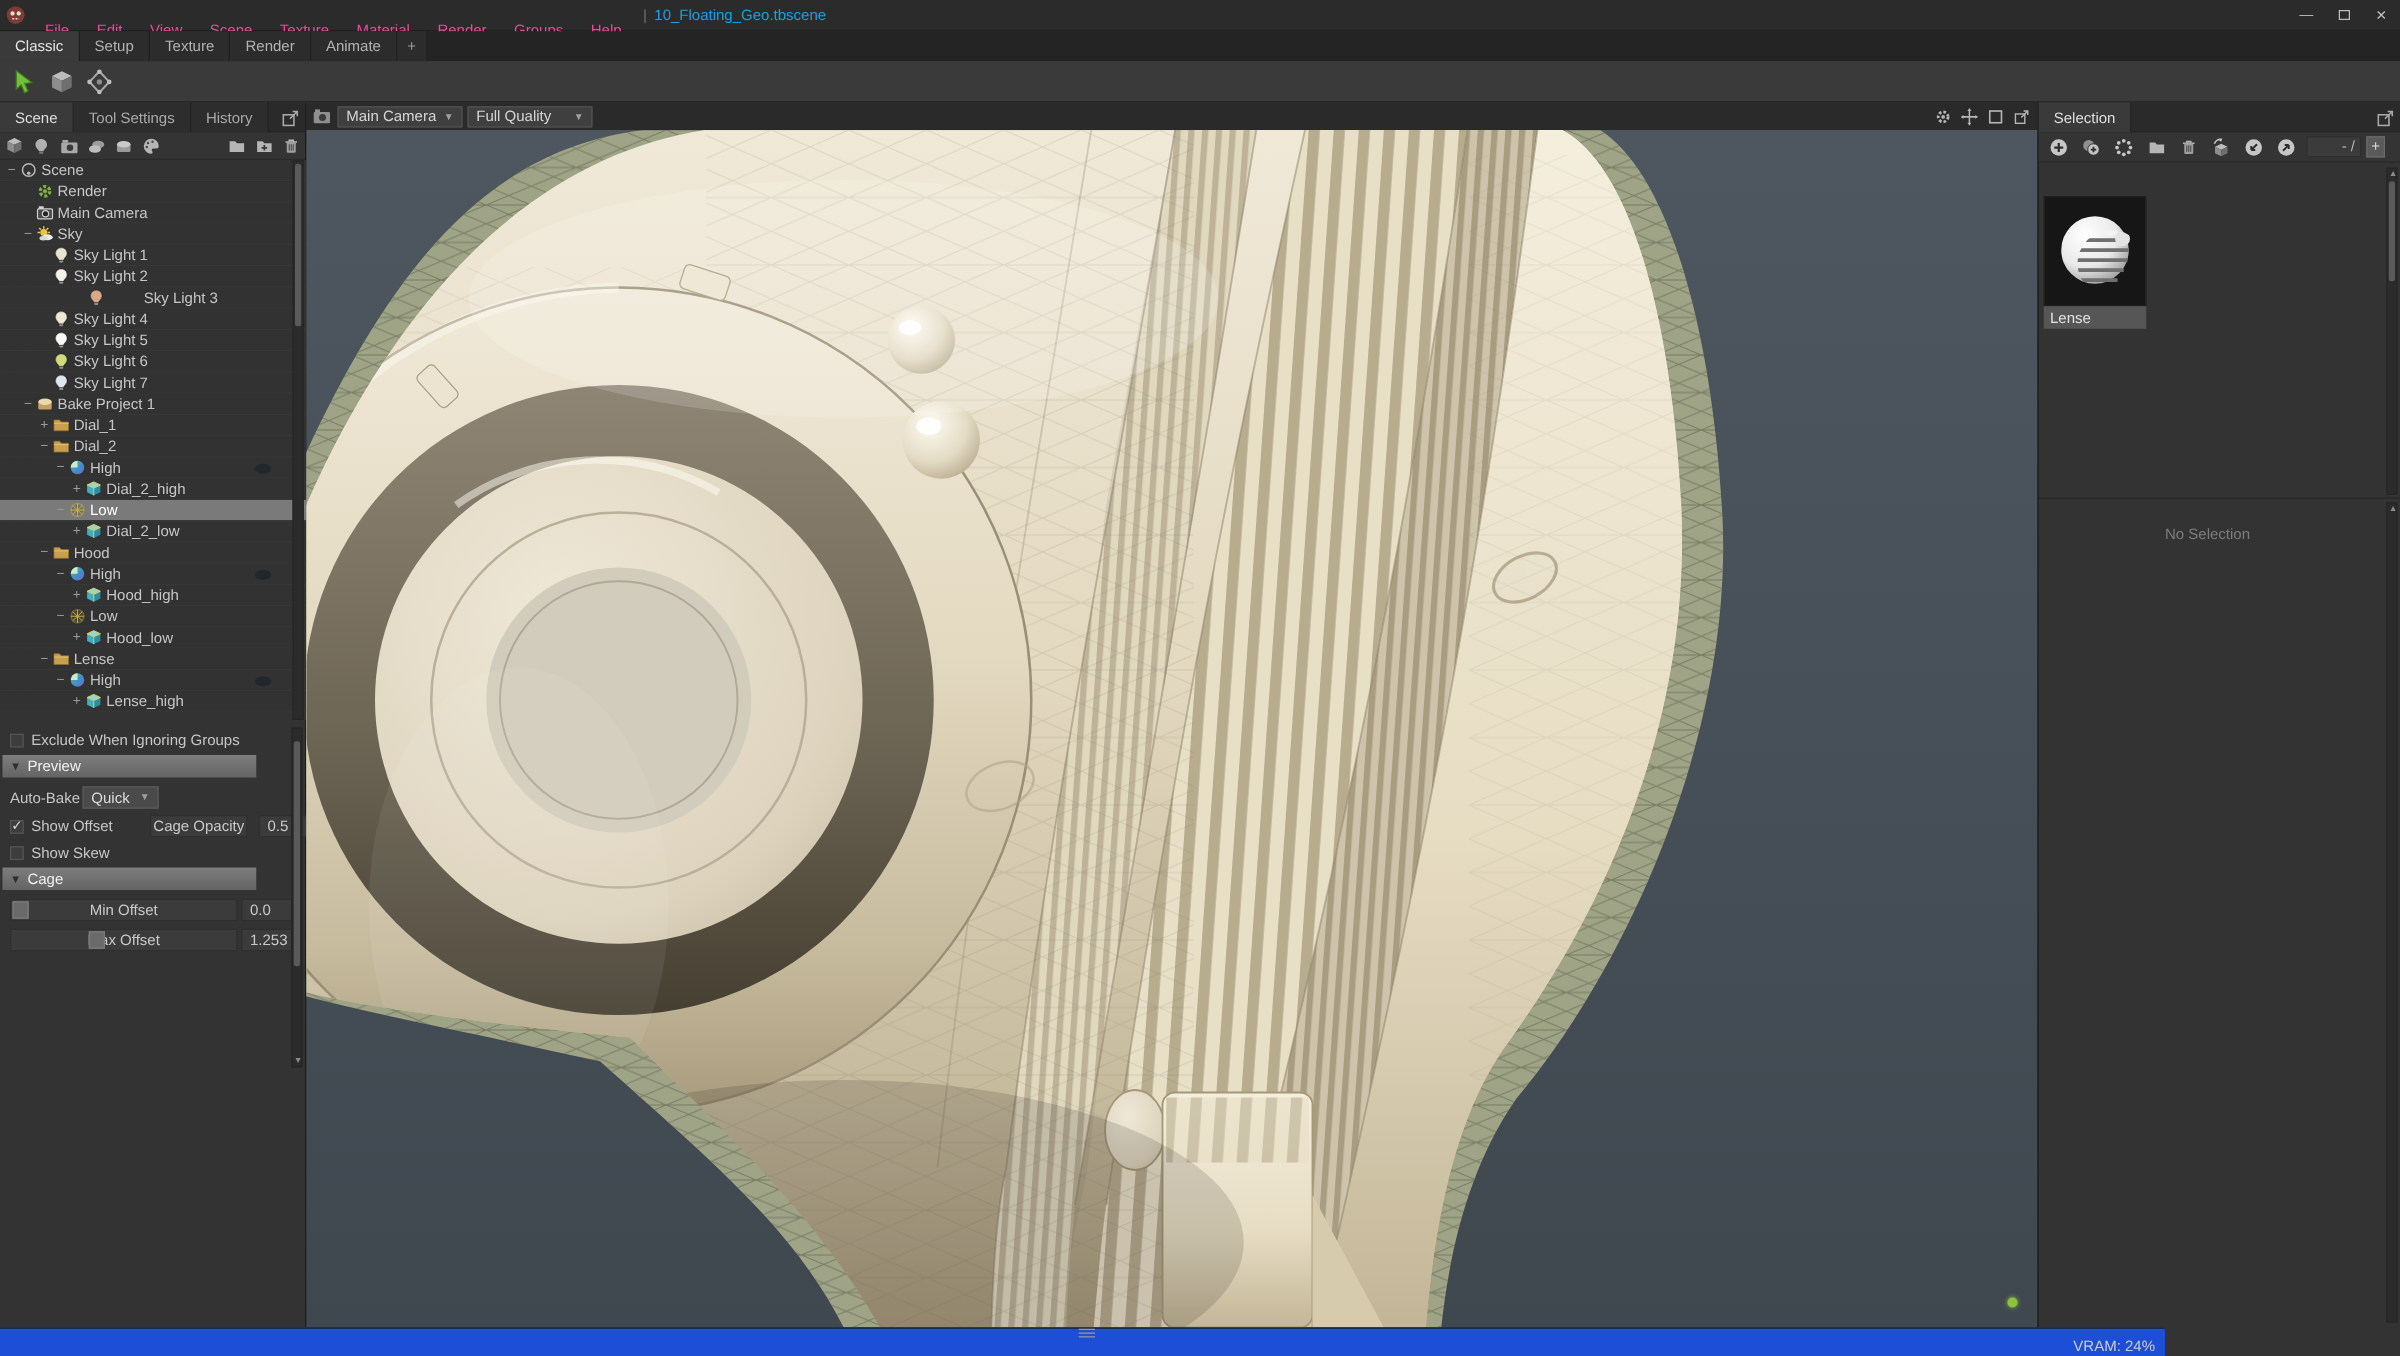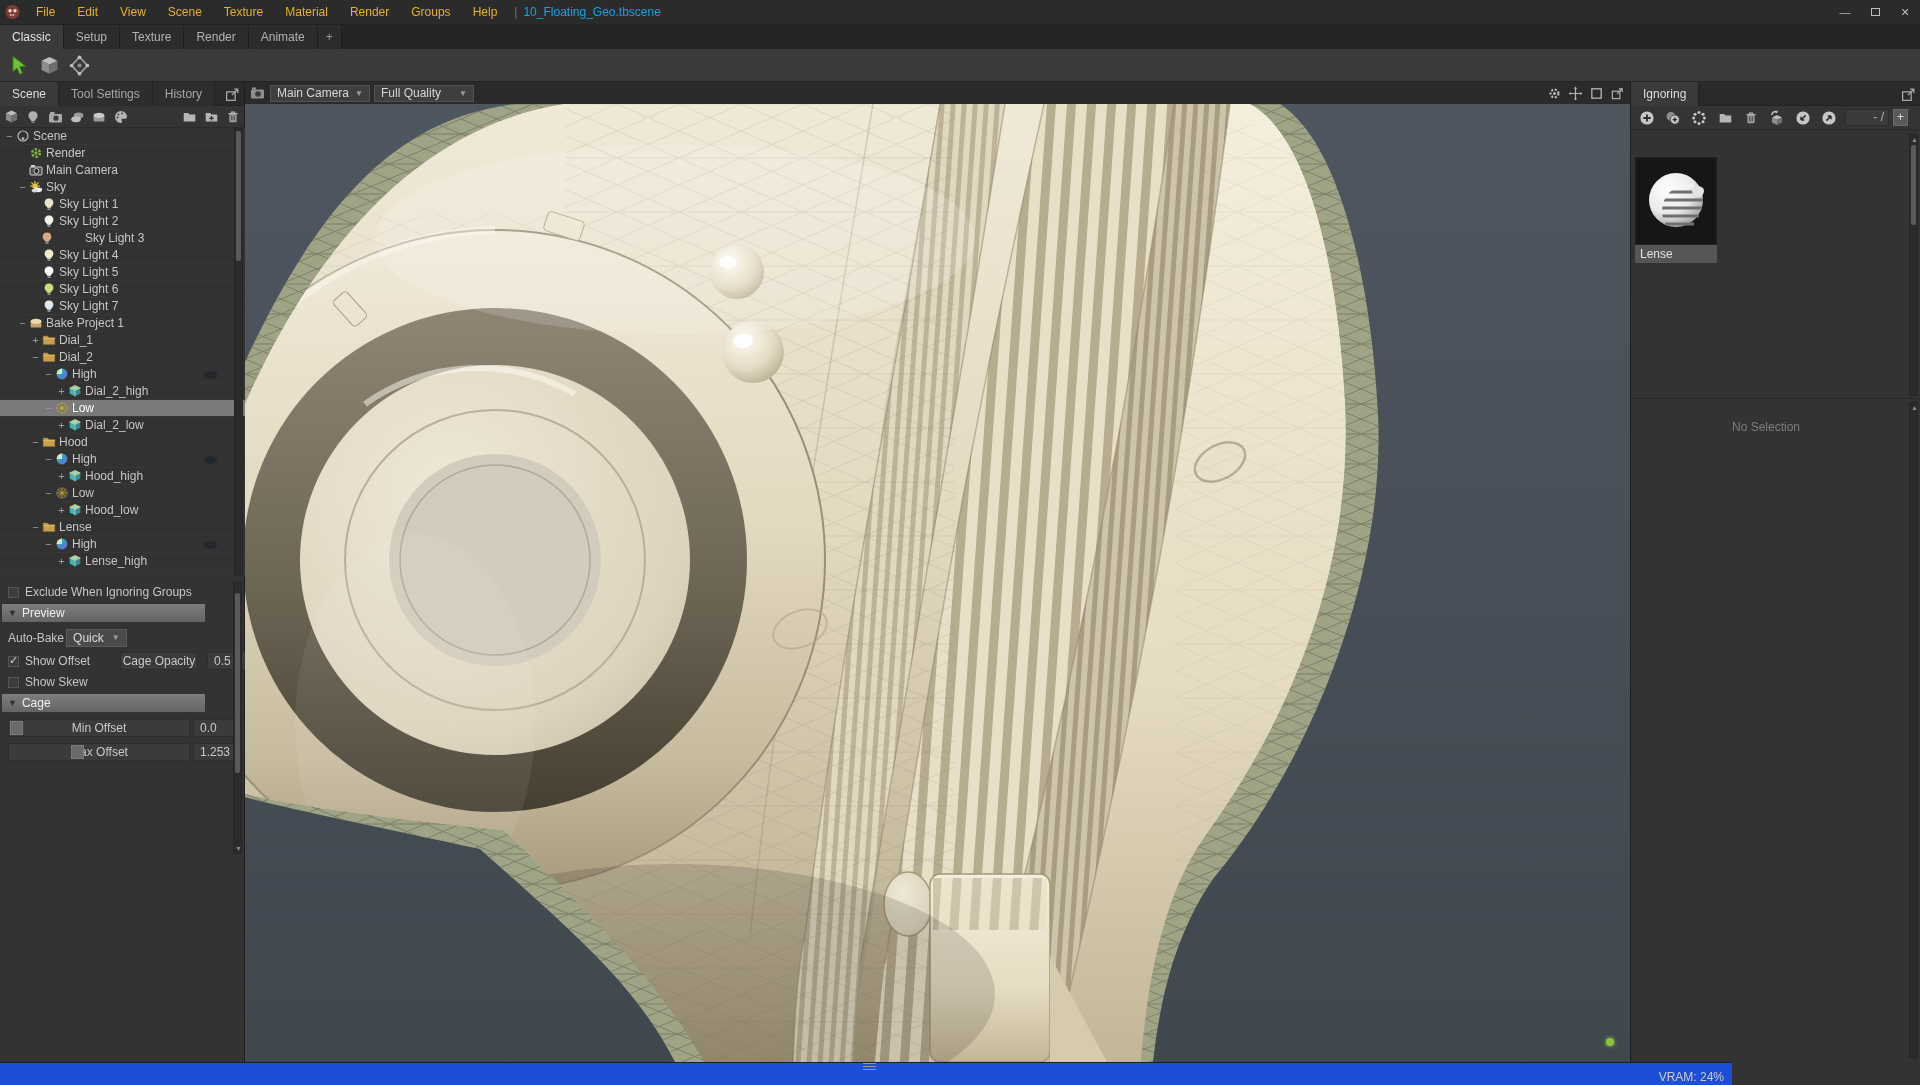--- a/index.html
+++ b/index.html
@@ -3,21 +3,21 @@
 <meta charset="utf-8">
 <style>
   * { margin:0; padding:0; box-sizing:border-box; }
   html,body { background:#1a1a1a; }
   body { font-family:"Liberation Sans", sans-serif; color:#c6c6c6; font-size:12px; }
   #app { position:relative; width:1920px; height:1085px; background:#333; overflow:hidden; }
 
   
   .titlebar { position:absolute; left:0; top:0; width:1920px; height:25px; background:#2b2b2b; display:flex; align-items:center; border-bottom:1px solid #202020;}
   .logo { width:25px; height:25px; display:flex; align-items:center; justify-content:center; }
-  .menu-item { padding:0 11px; height:25px; line-height:25px; color:#eab308; cursor:default; }
+  .menu-item { padding:12px 11px; height:25px; line-height:25px; color:#ec4899; cursor:default; }
   .menu-sep { color:#6e6e6e; padding:0 6px; }
   .doc-name { color:#0ea5e9; }
   .win-controls { margin-left:auto; display:flex; height:25px; }
   .win-btn { width:30px; height:25px; display:flex; align-items:center; justify-content:center; color:#bdbdbd; font-size:11px; }
   .win-btn .box { width:9px; height:8px; border:1px solid #bdbdbd; display:block; }
 
   
   .tabbar { position:absolute; left:0; top:25px; width:1920px; height:24px; background:#242424; display:flex; }
   .ws-tab { min-width:48px; padding:0 12px; height:24px; line-height:24px; text-align:center; color:#b2b2b2; background:#2c2c2c; border-right:1px solid #1f1f1f; }
   .ws-tab.active { background:#3a3a3a; color:#e3e3e3; }
@@ -313,21 +313,21 @@
         <div class="tree-row" style="padding-left: 30px;">
           <span class="tgl"></span>
           <span class="ticn">
             <svg width="14" height="14" viewBox="0 0 14 14">
               <path d="M7,1.2 C9.8,1.2 11.6,3.2 11.6,5.8 C11.6,8.4 9.2,9.4 8.8,11 L5.2,11 C4.8,9.4 2.4,8.4 2.4,5.8 C2.4,3.2 4.2,1.2 7,1.2 Z" fill="#f4f2ea" stroke="rgba(0,0,0,0.25)"></path>
               <rect x="5.4" y="11.3" width="3.2" height="1.6" rx="0.5" fill="#8f8f8f"></rect>
             </svg>
           </span>
           <span class="lbl">Sky Light 2</span>
         </div>
-        <div class="tree-row" style=" gap: 28px;">
+        <div class="tree-row" style="padding-left: 30px; gap: 28px;">
           <span class="tgl"></span>
           <span class="ticn">
             <svg width="14" height="14" viewBox="0 0 14 14">
               <path d="M7,1.2 C9.8,1.2 11.6,3.2 11.6,5.8 C11.6,8.4 9.2,9.4 8.8,11 L5.2,11 C4.8,9.4 2.4,8.4 2.4,5.8 C2.4,3.2 4.2,1.2 7,1.2 Z" fill="#d9a987" stroke="rgba(0,0,0,0.25)"></path>
               <rect x="5.4" y="11.3" width="3.2" height="1.6" rx="0.5" fill="#8f8f8f"></rect>
             </svg>
           </span>
           <span class="lbl">Sky Light 3</span>
         </div>
         <div class="tree-row" style="padding-left: 30px;">
@@ -749,21 +749,21 @@
         <ellipse cx="430" cy="135" rx="300" ry="95" fill="#ffffff" opacity="0.16"></ellipse>
         <ellipse cx="170" cy="620" rx="120" ry="190" fill="#ffffff" opacity="0.07"></ellipse>
         <ellipse cx="430" cy="890" rx="320" ry="130" fill="#000000" opacity="0.13"></ellipse>
       </g>
     </svg>
     <div class="green-dot"></div>
   </div>
 
   <div class="right-panel">
     <div class="ptab-row">
-      <span class="ptab active">Ignoring</span>
+      <span class="ptab active">Selection</span>
     </div>
     <svg class="popout" viewBox="0 0 16 16">
         <rect x="2.5" y="5.5" width="8" height="8" fill="none" stroke="#a8a8a8" stroke-width="1.2"></rect>
         <path d="M7.5,8.5 L13,3 M9.5,3 H13 V6.5" stroke="#a8a8a8" stroke-width="1.2" fill="none"></path>
       </svg>
     <div class="rp-icons" id="rpIcons">
         <span class="tb">
           <svg width="16" height="16" viewBox="0 0 16 16">
             <circle cx="8" cy="8" r="6.6" fill="#c6c6c6"></circle>
             <path d="M8,4.4 V11.6 M4.4,8 H11.6" stroke="#2c2c2c" stroke-width="1.8"></path>

